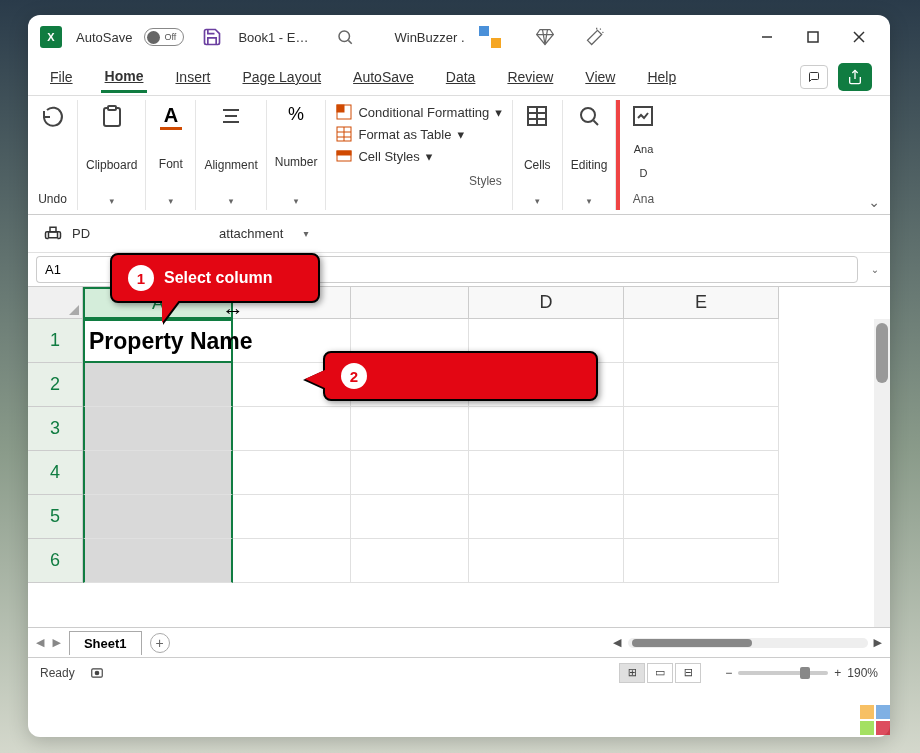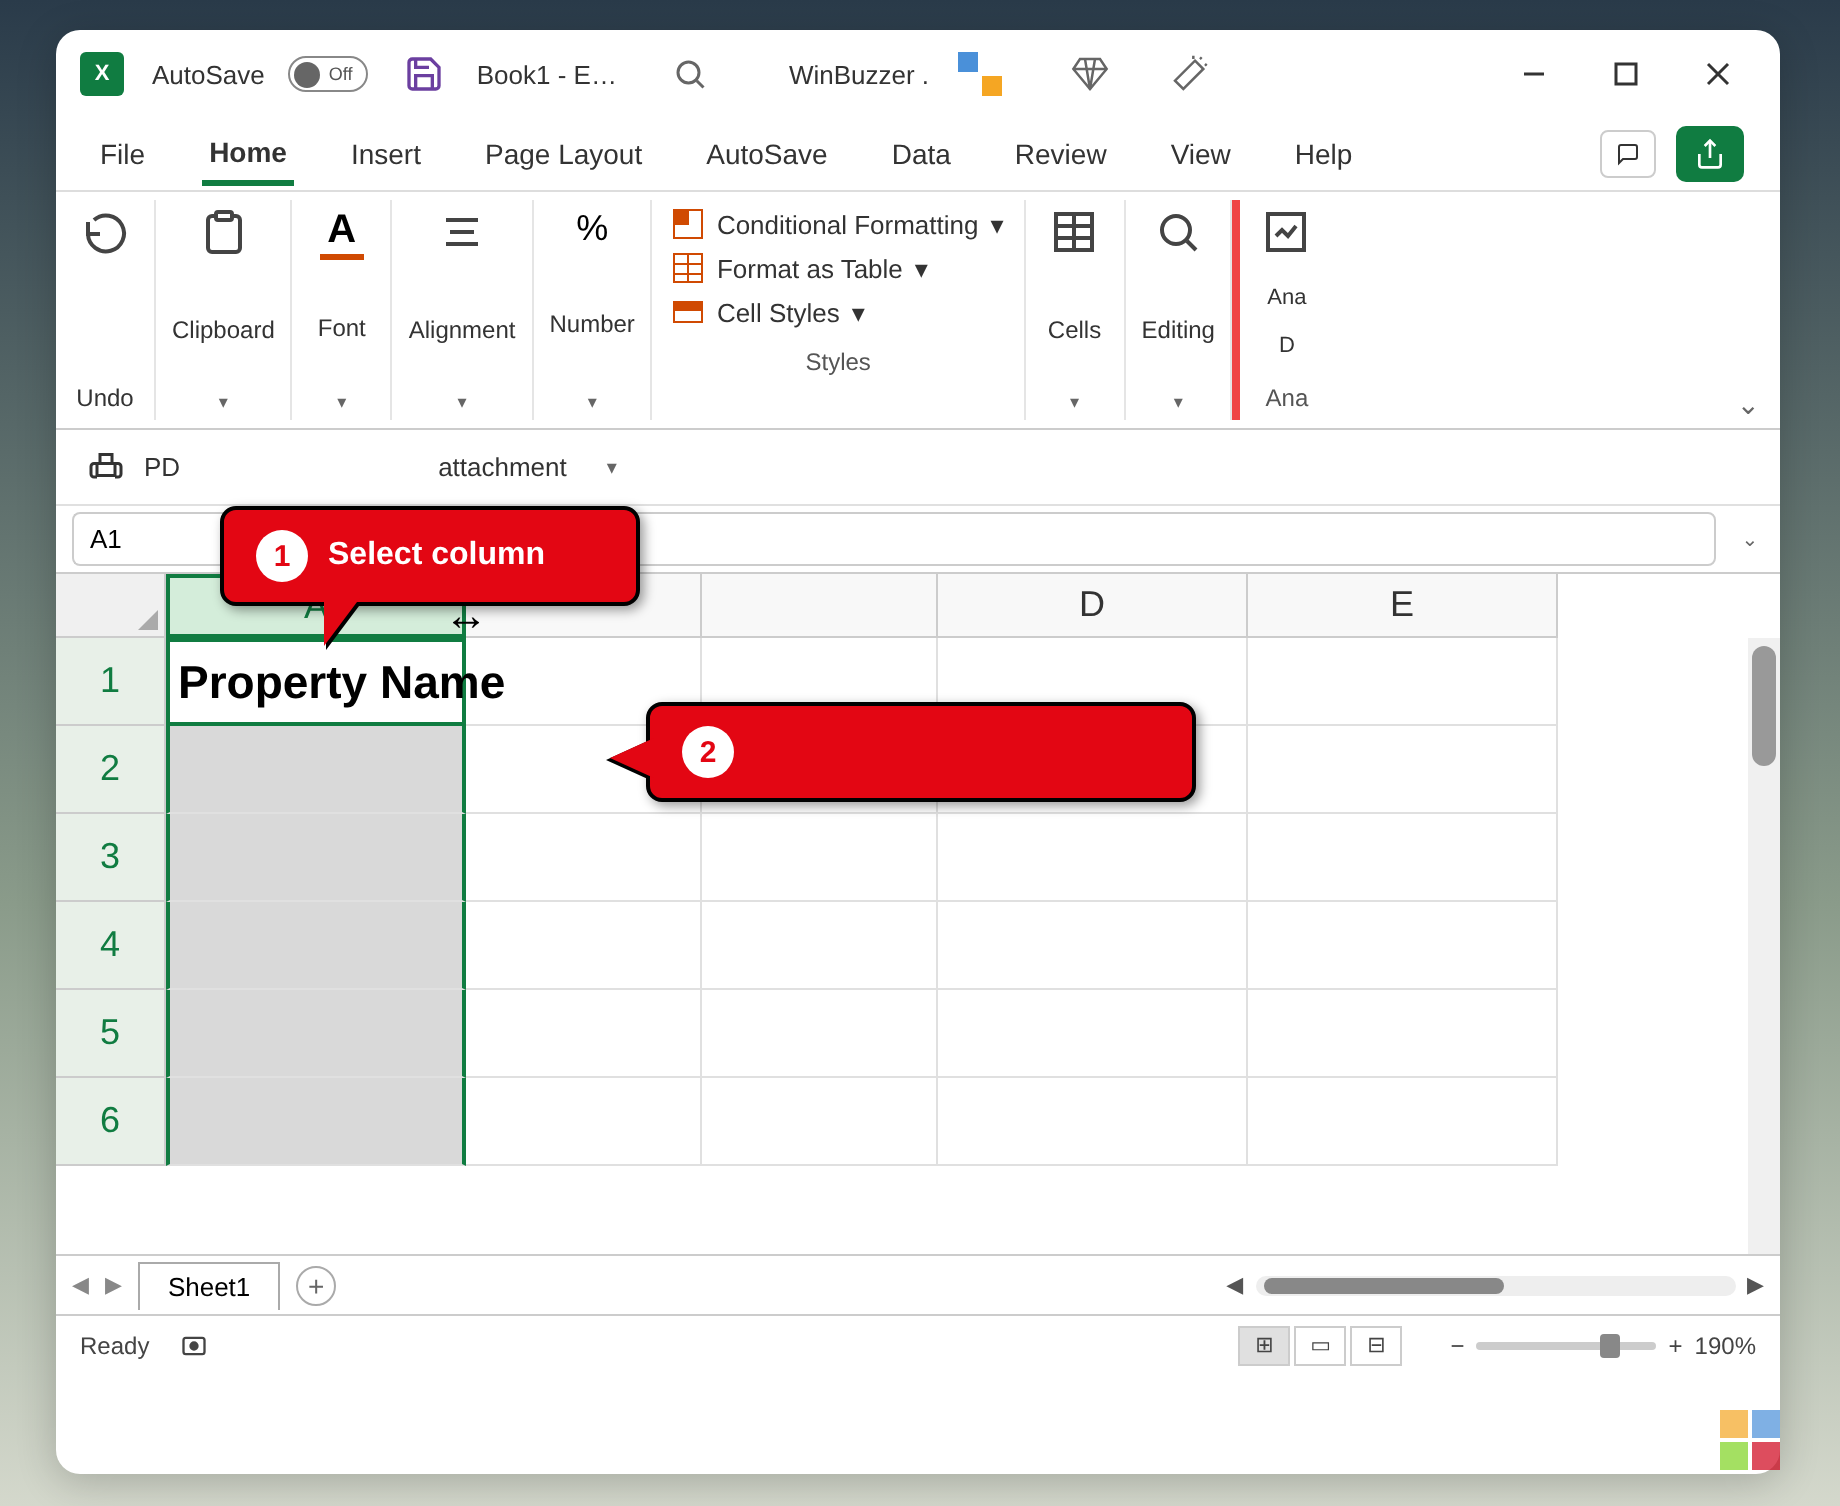--- a/index.html
+++ b/index.html
@@ -20,36 +20,36 @@
   .wb-cube { width: 22px; height: 22px; margin-left: 6px; position: relative; }
   .wb-cube::before { content: ''; position: absolute; left: 0; top: 0; width: 10px; height: 10px; background: #4a90d9; }
   .wb-cube::after { content: ''; position: absolute; right: 0; bottom: 0; width: 10px; height: 10px; background: #f5a623; }
   .diamond-icon { width: 20px; height: 20px; color: #666; margin-left: 26px; }
   .wand-icon { width: 20px; height: 20px; color: #666; margin-left: 22px; }
   .win-controls { margin-left: auto; display: flex; }
   .win-btn { width: 46px; height: 44px; display: flex; align-items: center; justify-content: center; color: #333; }
 
   
   .ribbon-tabs { height: 36px; display: flex; align-items: center; padding: 0 18px; gap: 24px; font-size: 14px; color: #333; }
-  .ribbon-tabs .tab { padding: 6px 4px; cursor: pointer; }
+  .ribbon-tabs .tab { padding: 6px 4px; cursor: pointer; text-decoration: underline; }
   .ribbon-tabs .tab.active { border-bottom: 3px solid #107c41; font-weight: 600; }
   .ribbon-right { margin-left: auto; display: flex; gap: 10px; align-items: center; }
   .chat-btn { width: 28px; height: 24px; border: 1px solid #ccc; border-radius: 4px; display: flex; align-items: center; justify-content: center; font-size: 12px; }
   .share-btn { width: 34px; height: 28px; background: #107c41; border-radius: 5px; display: flex; align-items: center; justify-content: center; color: #fff; }
 
   
   .ribbon-content { border-top: 1px solid #ddd; border-bottom: 1px solid #ccc; min-height: 120px; display: flex; padding: 4px 0; position: relative; }
   .ribbon-group { display: flex; flex-direction: column; align-items: center; justify-content: space-between; padding: 4px 8px; border-right: 1px solid #e5e5e5; font-size: 12px; min-width: 50px; }
   .ribbon-group .icon { width: 24px; height: 24px; color: #444; margin-bottom: 4px; }
   .ribbon-group .label { font-size: 12px; color: #333; margin-top: 2px; text-align: center; }
   .ribbon-group .chev { font-size: 9px; color: #666; }
   .styles-group { display: flex; flex-direction: column; padding: 4px 10px; border-right: 1px solid #e5e5e5; gap: 6px; font-size: 13px; }
   .style-item { display: flex; align-items: center; gap: 6px; color: #333; }
   .style-item .ic { width: 16px; height: 16px; color: #d04a02; display: inline-block; }
-  .styles-label { text-align: center; font-size: 12px; color: #555; margin-top: 4px; }
+  .styles-label { text-align: right; font-size: 12px; color: #555; margin-top: 4px; }
   .collapse-chev { position: absolute; right: 10px; bottom: 4px; font-size: 14px; color: #666; }
 
   
   .pdf-bar { height: 38px; display: flex; align-items: center; padding: 0 16px; gap: 10px; font-size: 13px; color: #333; border-bottom: 1px solid #e0e0e0; position: relative; }
   .pdf-bar .chev { font-size: 10px; color: #666; margin-left: 10px; }
 
   
   .formula-bar { height: 34px; display: flex; align-items: stretch; border-bottom: 1px solid #ccc; font-size: 13px; }
   .name-box { width: 106px; border: 1px solid #ccc; border-right: none; margin: 3px 0 3px 8px; display: flex; align-items: center; padding: 0 8px; border-radius: 4px 0 0 4px; }
   .name-box .chev { margin-left: auto; font-size: 10px; color: #666; }
@@ -74,21 +74,21 @@
   .overflow-text { position: absolute; white-space: nowrap; pointer-events: none; }
   .vscroll { position: absolute; right: 0; top: 32px; width: 16px; bottom: 0; background: #f0f0f0; }
   .vscroll .thumb { position: absolute; left: 2px; right: 2px; top: 4px; height: 60px; background: #999; border-radius: 6px; }
 
   
   .resize-cursor { position: absolute; left: 194px; top: 8px; z-index: 50; font-size: 22px; color: #000; pointer-events: none; }
 
   
   .sheet-bar { height: 30px; border-top: 1px solid #ccc; display: flex; align-items: center; padding: 0 8px; font-size: 13px; gap: 8px; }
   .sheet-nav { color: #888; font-size: 11px; }
-  .sheet-tab { padding: 4px 14px; border: 1px solid #aaa; border-bottom: none; border-radius: 0 0 0 0; background: #fff; font-weight: 400; }
+  .sheet-tab { padding: 4px 14px; border: 1px solid #aaa; border-bottom: none; border-radius: 0 0 0 0; background: #fff; font-weight: 700; }
   .add-sheet { width: 20px; height: 20px; border: 1px solid #aaa; border-radius: 50%; display: flex; align-items: center; justify-content: center; font-size: 14px; color: #666; }
   .hscroll { margin-left: auto; display: flex; align-items: center; gap: 6px; }
   .hscroll .track { width: 240px; height: 10px; background: #eee; border-radius: 5px; position: relative; }
   .hscroll .track .thumb { position: absolute; left: 4px; top: 1px; width: 120px; height: 8px; background: #888; border-radius: 4px; }
   .harrow { font-size: 11px; color: #555; }
 
   
   .status-bar { height: 30px; border-top: 1px solid #ccc; display: flex; align-items: center; padding: 0 12px; font-size: 12px; color: #444; gap: 14px; }
   .status-bar .views { margin-left: auto; display: flex; gap: 2px; }
   .view-btn { width: 26px; height: 20px; border: 1px solid #ccc; display: flex; align-items: center; justify-content: center; font-size: 11px; }

